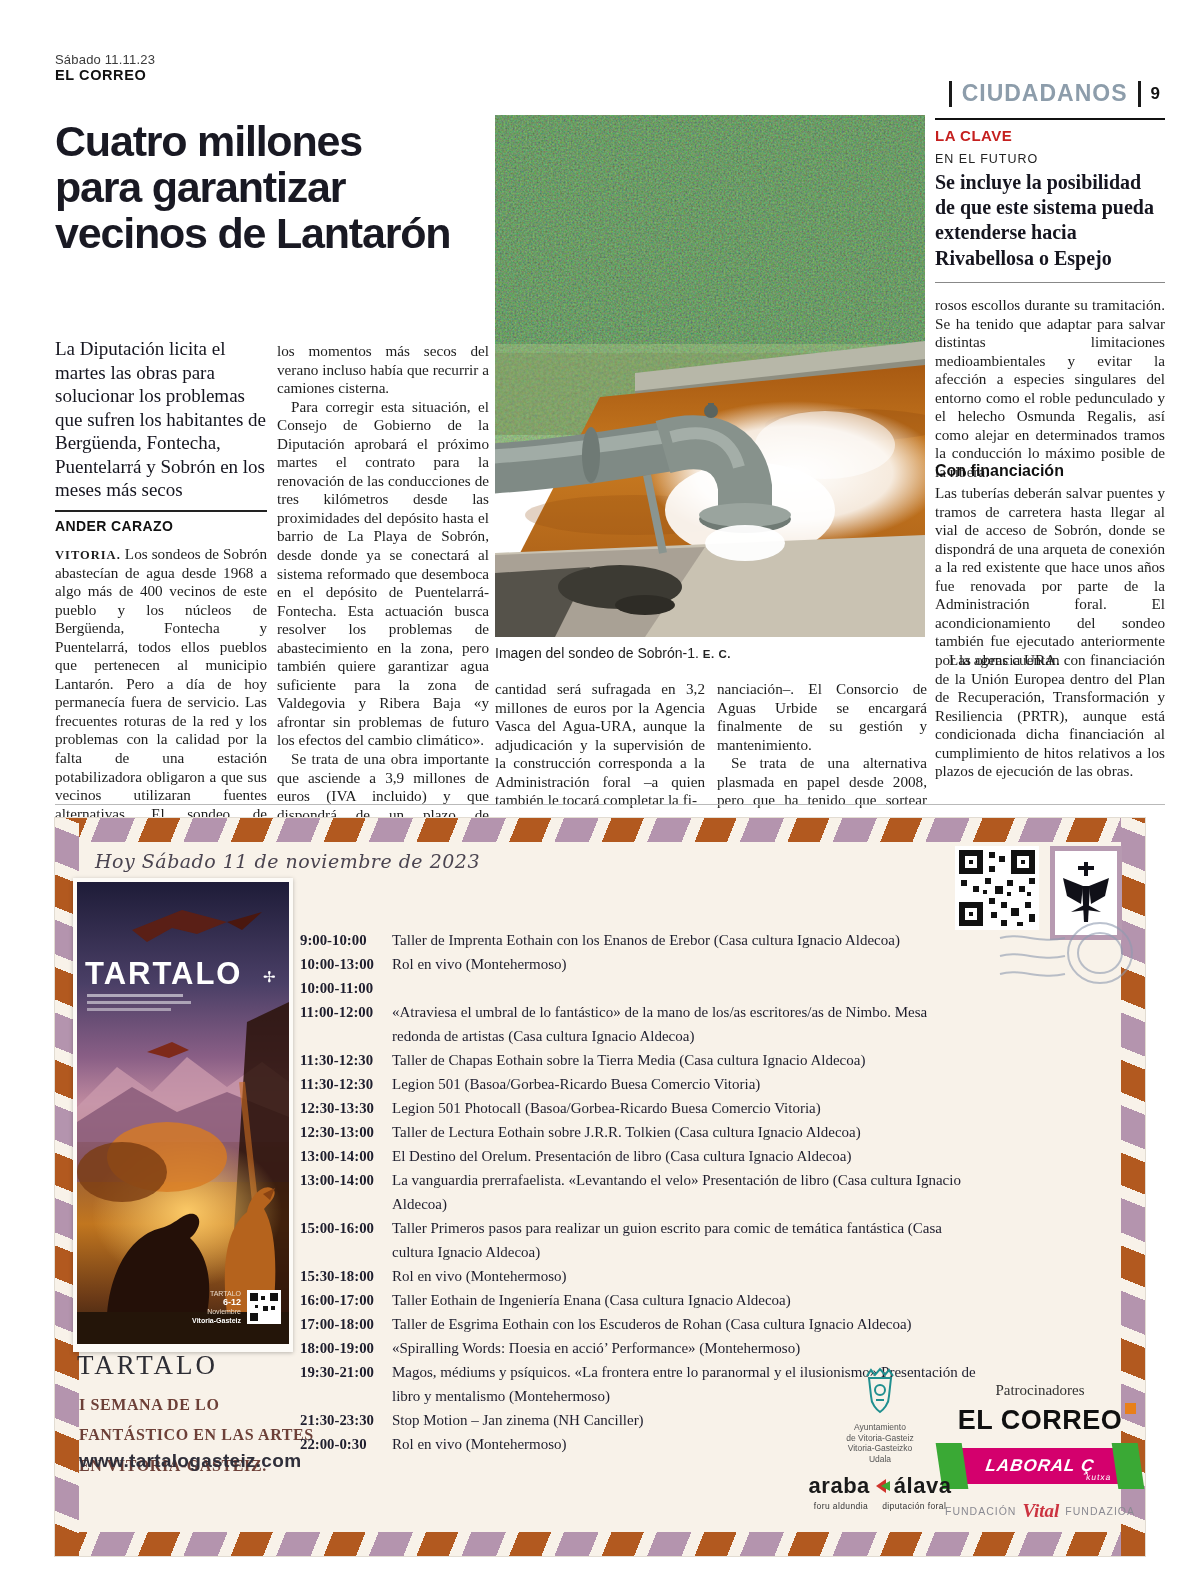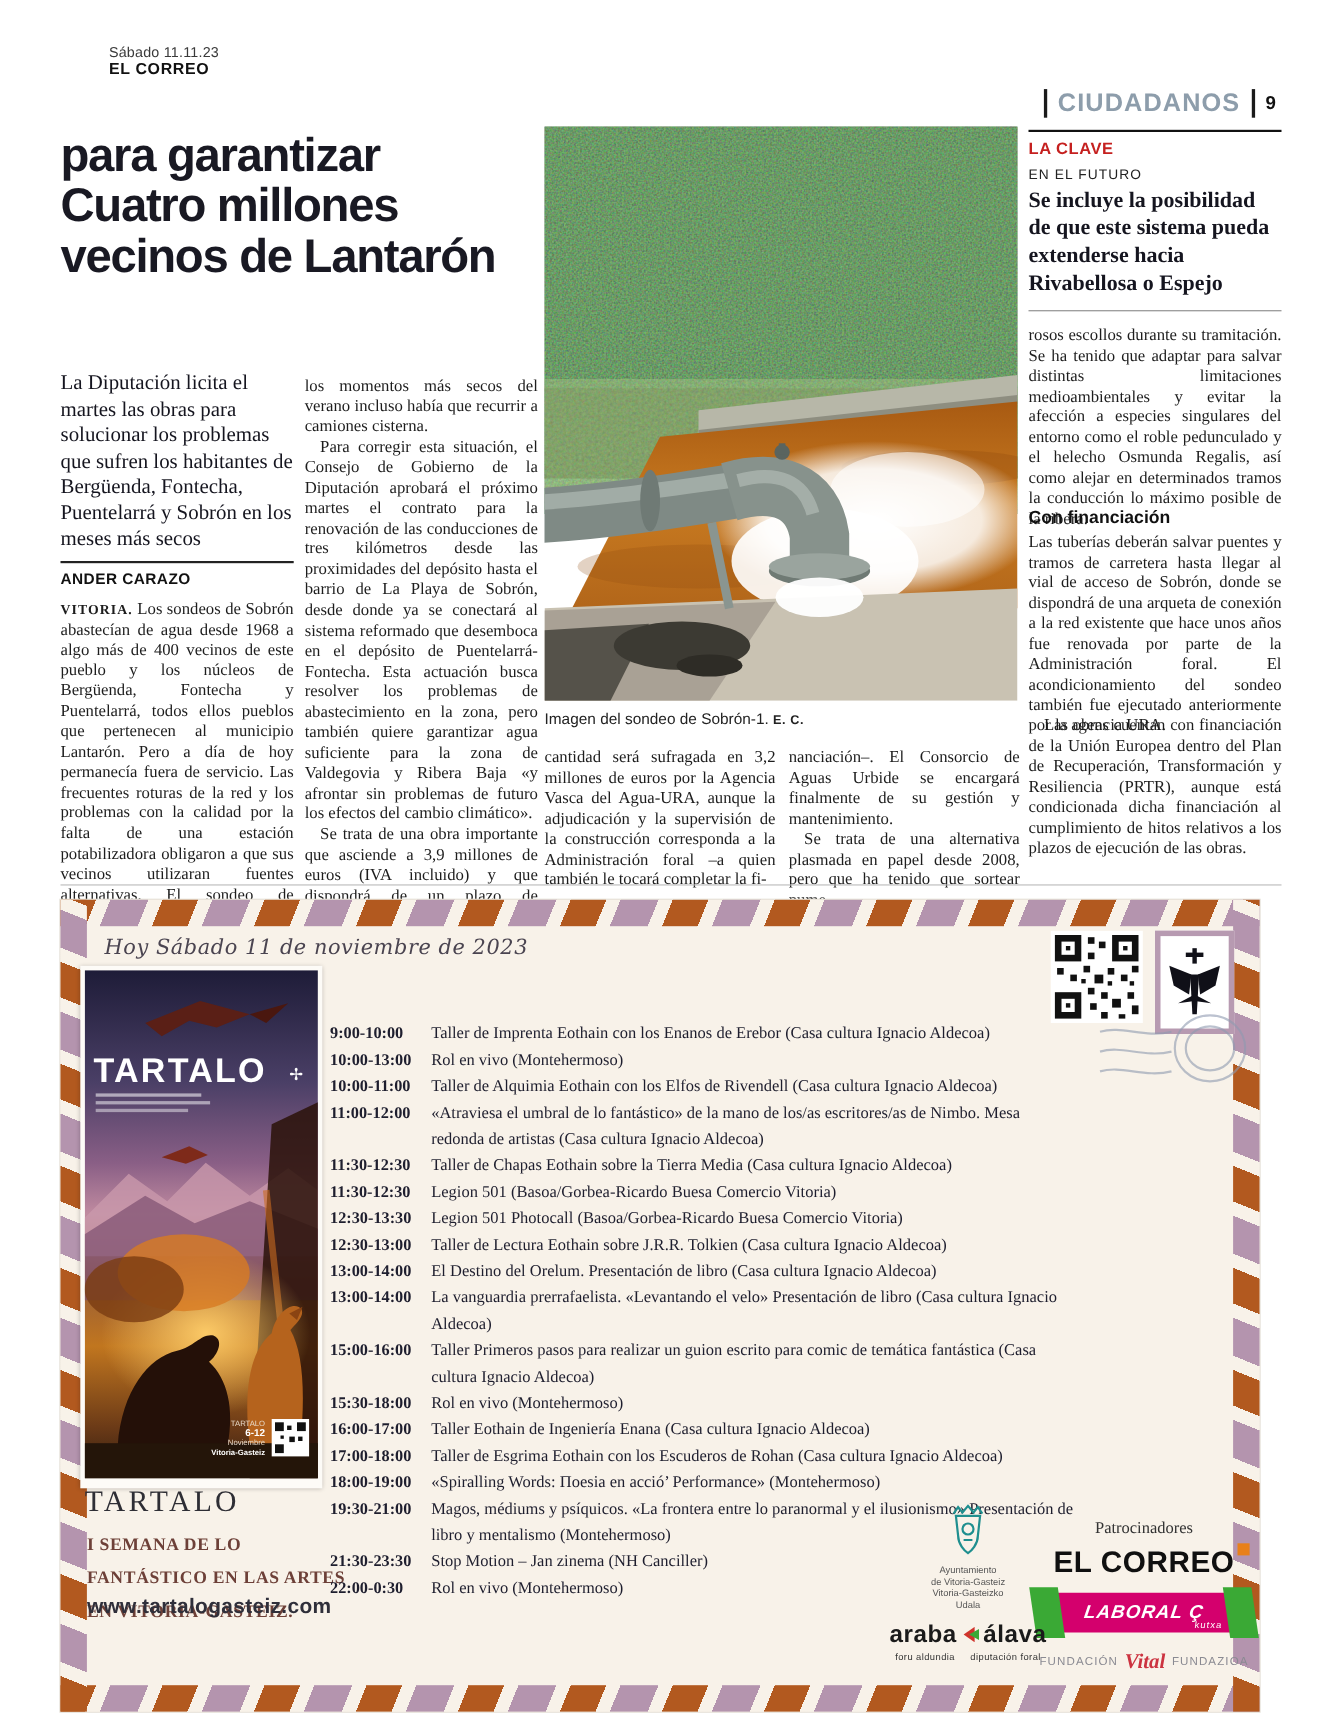--- a/index.html
+++ b/index.html
@@ -72,34 +72,34 @@
   .araba-row{font-family:"Liberation Sans",sans-serif;font-weight:800;font-size:22px;color:#1a1a1a;letter-spacing:.5px;
              display:flex;align-items:center;gap:4px;}
   .araba-sub{font-family:"Liberation Sans",sans-serif;font-size:8.5px;color:#333;letter-spacing:.4px;display:flex;gap:14px;}
   .hairline{background:#b9b9b9;height:1px;}
 </style>
 </head>
 <body>
 
 <div id="canvas">
 
-  <div class="abs" style="left:55px;top:40px;margin-left:44px;">
+  <div class="abs" style="left:55px;top:52px;">
     <div class="hdr-date">Sábado 11.11.23</div>
     <div class="hdr-brand">EL CORREO</div>
   </div>
   <div class="abs hdr-right" style="right:40px;top:52px;margin-top:28px;">
     <div class="hdr-bar"></div>
     <div class="hdr-section">CIUDADANOS</div>
     <div class="hdr-bar"></div>
     <div class="hdr-page">9</div>
   </div>
 
   <div class="abs headline" style="left:55px;top:118px;width:440px;">
+    <div>Cuatro millones</div>
     <div>para garantizar</div>
-    <div>Cuatro millones</div>
     <div>vecinos de Lantarón</div>
   </div>
 
   <div class="abs standfirst" style="left:55px;top:337px;width:218px;">La Diputación licita el martes las obras para solucionar los problemas que sufren los habitantes de Bergüenda, Fontecha, Puentelarrá y Sobrón en los meses más secos</div>
   <div class="abs byline-rule" style="left:55px;top:510px;width:212px;"></div>
   <div class="abs byline" style="left:55px;top:518px;">ANDER CARAZO</div>
 
   <div class="abs bodytext" style="left:55px;top:545px;width:212px;">
     <p><span class="lead-in">VITORIA.</span><span> Los sondeos de Sobrón abastecían de agua desde 1968 a algo más de 400 vecinos de este pueblo y los núcleos de Bergüenda, Fontecha y Puentelarrá, todos ellos pueblos que pertenecen al municipio Lantarón. Pero a día de hoy permanecía fuera de servicio. Las frecuentes roturas de la red y los problemas con la calidad por la falta de una estación potabilizadora obligaron a que sus vecinos utilizaran fuentes alternativas. El sondeo de 'Montecillo' resultaba insuficiente y en</span></p>
   </div>
@@ -329,21 +329,20 @@
         <div class="sched-row">
           <span class="sched-time">9:00-10:00</span>
           <span class="sched-text">Taller de Imprenta Eothain con los Enanos de Erebor (Casa cultura Ignacio Aldecoa)</span>
         </div>
         <div class="sched-row">
           <span class="sched-time">10:00-13:00</span>
           <span class="sched-text">Rol en vivo (Montehermoso)</span>
         </div>
         <div class="sched-row">
           <span class="sched-time">10:00-11:00</span>
-          <span class="sched-text">Taller de Alquimia Eothain con los Elfos de Rivendell (Casa cultura Ignacio Aldecoa)</span>
         </div>
         <div class="sched-row">
           <span class="sched-time">11:00-12:00</span>
           <span class="sched-text">«Atraviesa el umbral de lo fantástico» de la mano de los/as escritores/as de Nimbo. Mesa redonda de artistas (Casa cultura Ignacio Aldecoa)</span>
         </div>
         <div class="sched-row">
           <span class="sched-time">11:30-12:30</span>
           <span class="sched-text">Taller de Chapas Eothain sobre la Tierra Media (Casa cultura Ignacio Aldecoa)</span>
         </div>
         <div class="sched-row">

